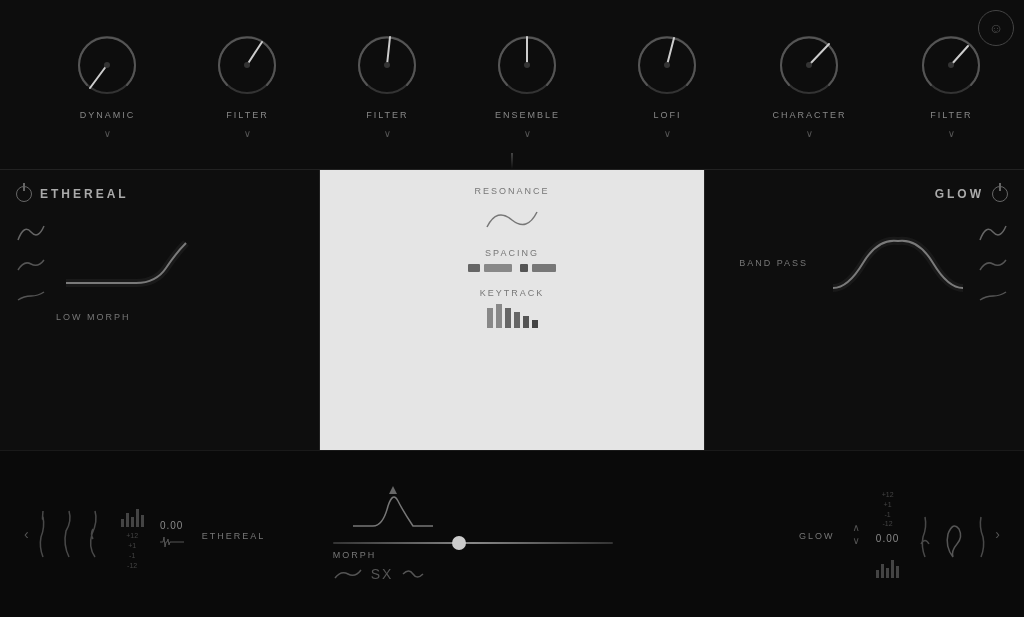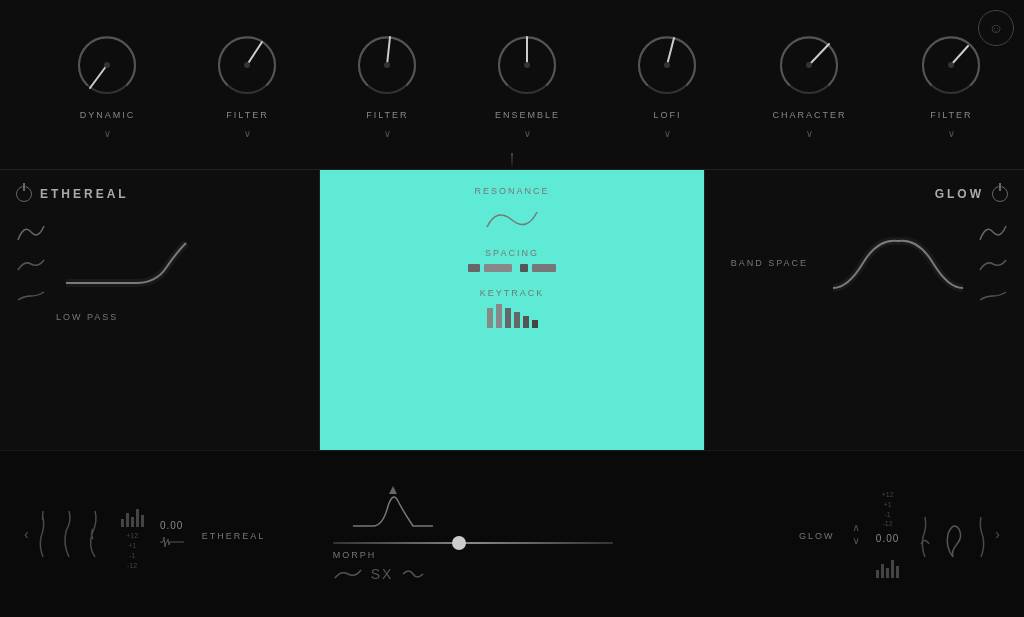--- a/index.html
+++ b/index.html
@@ -138,21 +138,21 @@
       letter-spacing: 2px;
       color: #777;
       margin-left: 40px;
       margin-top: 8px;
     }
 
     
     .center-panel {
       flex: 1;
       height: 100%;
-      background: #5eead4;
+      background: #e5e5e5;
       display: flex;
       flex-direction: column;
       align-items: center;
       padding: 16px;
       gap: 16px;
     }
 
     .center-control {
       display: flex;
       flex-direction: column;
@@ -475,21 +475,21 @@
         </svg>
         <svg width="30" height="22" viewBox="0 0 30 22">
           <path d="M2 18 Q8 14 15 14 Q22 14 28 10" fill="none" stroke="#555" stroke-width="1.5"></path>
         </svg>
       </div>
       <svg class="filter-curve-svg" viewBox="0 0 140 80">
         <path d="M10 60 L80 60 Q100 60 110 45 Q120 30 130 20" fill="none" stroke="#888" stroke-width="2"></path>
         <path d="M10 60 L80 60 Q100 60 110 45 Q120 30 130 20" fill="none" stroke="#444" stroke-width="8" opacity="0.2"></path>
       </svg>
     </div>
-    <div class="filter-label">LOW PASS</div>
+    <div class="filter-label">LOW MORPH</div>
   </div>
 
   <div class="center-panel">
 
     <div class="center-control">
       <span class="control-label">RESONANCE</span>
       <svg width="60" height="30" viewBox="0 0 60 30">
         <path d="M5 25 Q15 5 30 18 Q45 30 55 10" fill="none" stroke="#777" stroke-width="1.5"></path>
       </svg>
     </div>
@@ -518,21 +518,21 @@
 
   </div>
 
   <div class="right-panel">
     <div class="panel-header">
       <span class="panel-title">GLOW</span>
       <div class="power-icon"></div>
     </div>
 
     <div class="band-pass-display">
-      <div class="filter-label" style="margin:0; margin-right:10px;">BAND SPACE</div>
+      <div class="filter-label" style="margin:0; margin-right:10px;">BAND PASS</div>
       <svg class="filter-curve-svg" viewBox="0 0 140 80">
         <path d="M5 65 Q20 65 35 40 Q50 15 70 18 Q90 15 105 40 Q120 65 135 65" fill="none" stroke="#888" stroke-width="2"></path>
         <path d="M5 65 Q20 65 35 40 Q50 15 70 18 Q90 15 105 40 Q120 65 135 65" fill="none" stroke="#444" stroke-width="8" opacity="0.2"></path>
       </svg>
       <div class="filter-controls">
         <svg width="30" height="22" viewBox="0 0 30 22">
           <path d="M2 18 Q8 2 15 10 Q22 18 28 4" fill="none" stroke="#666" stroke-width="1.5"></path>
         </svg>
         <svg width="30" height="22" viewBox="0 0 30 22">
           <path d="M2 18 Q8 8 15 12 Q22 16 28 8" fill="none" stroke="#555" stroke-width="1.5"></path>

